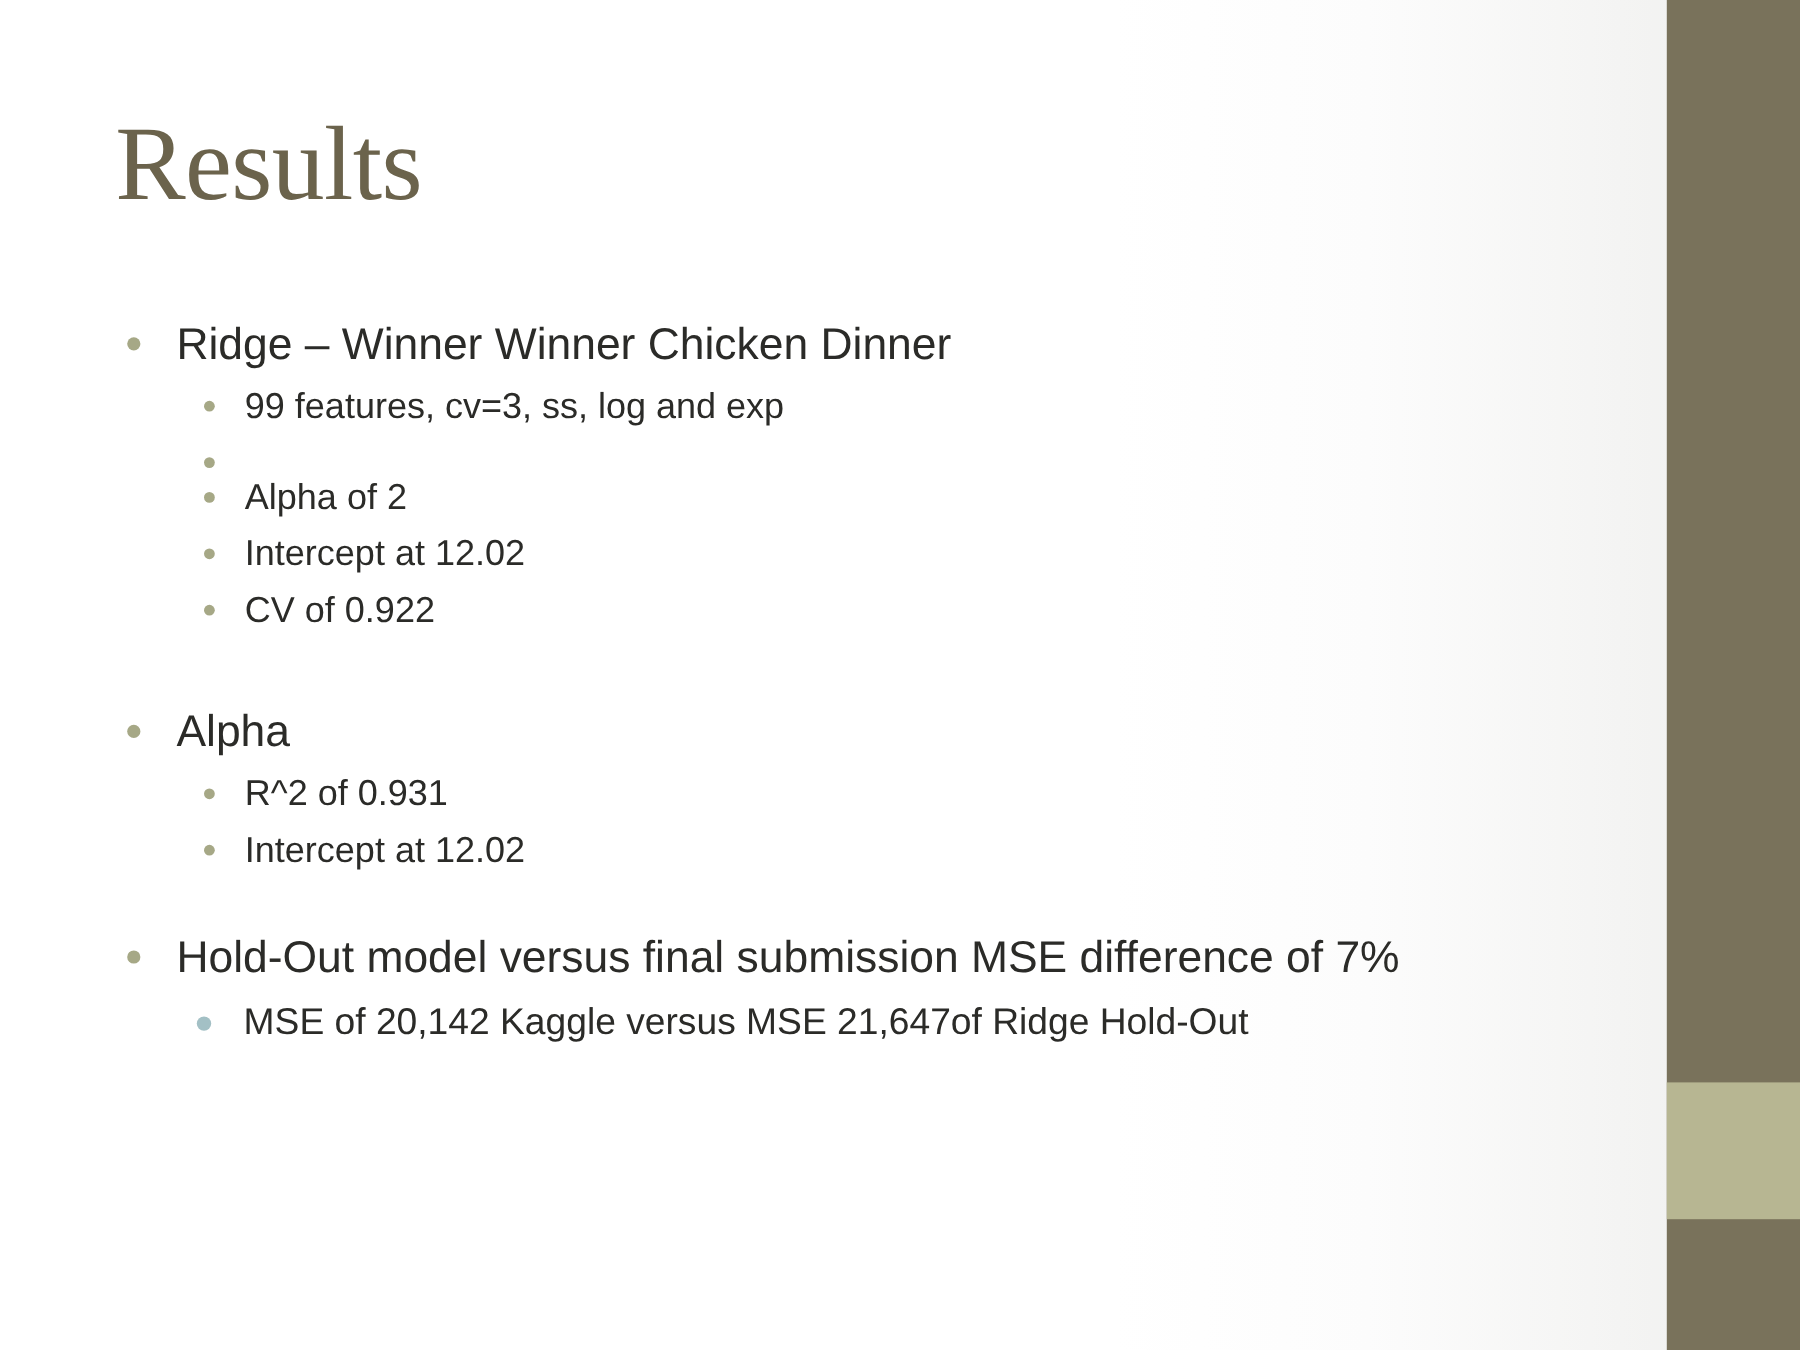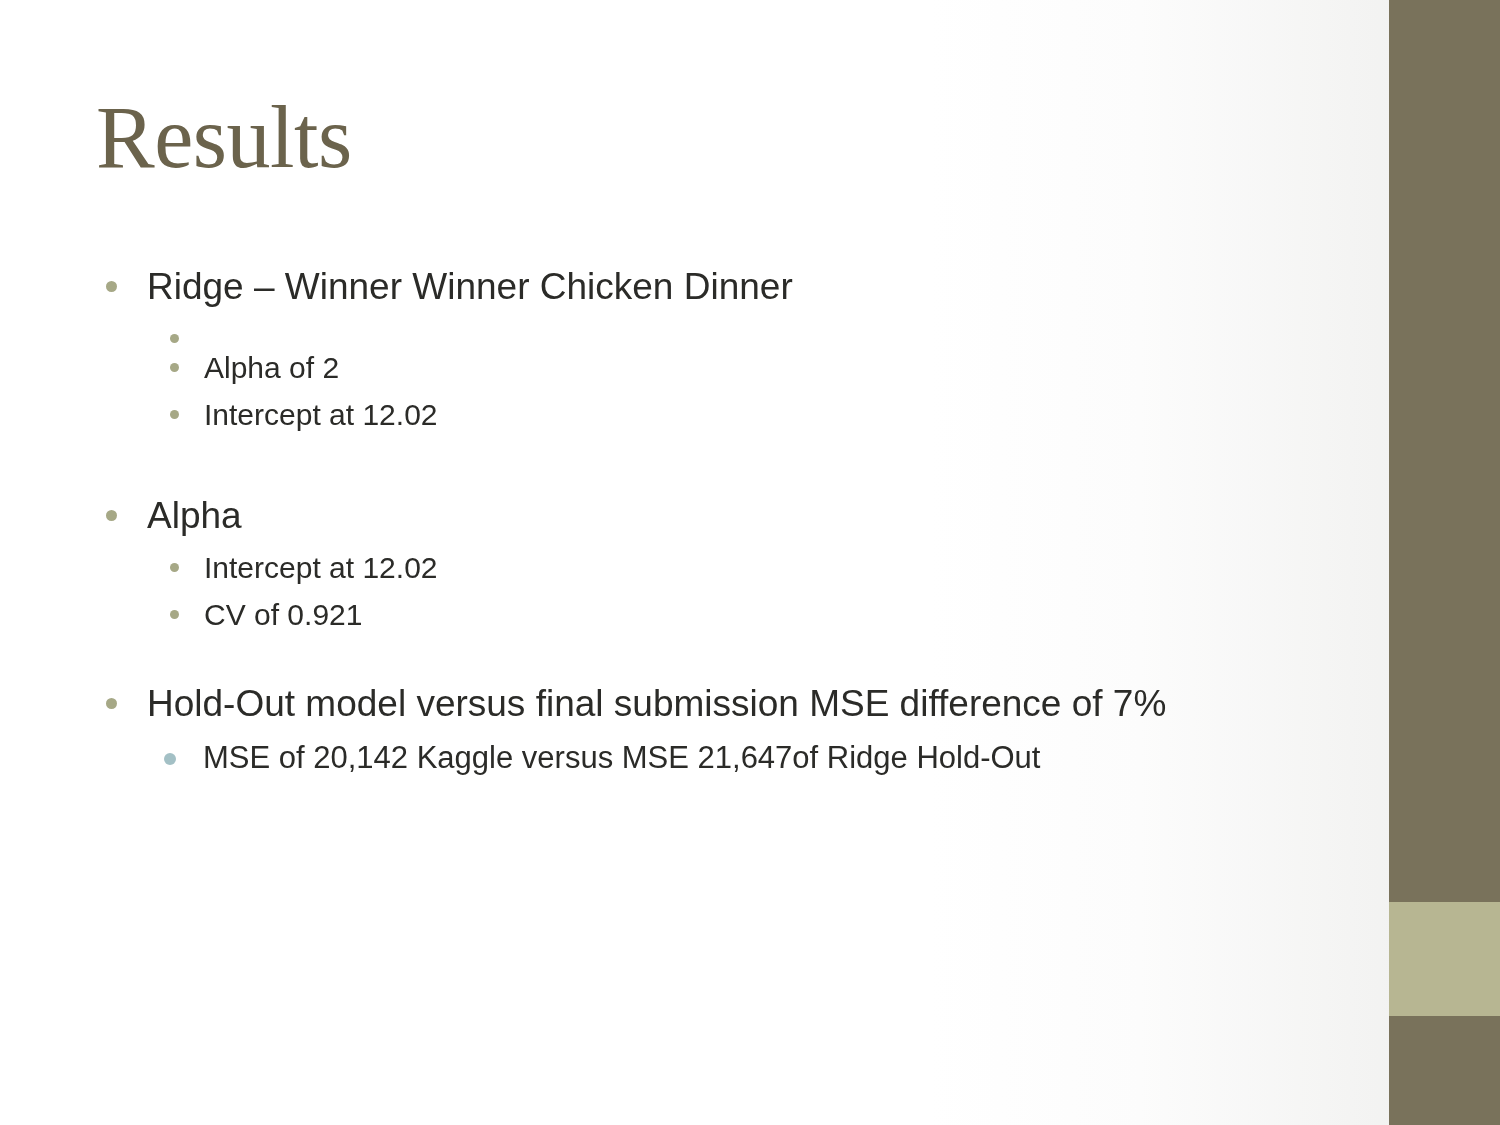--- a/index.html
+++ b/index.html
@@ -148,54 +148,62 @@
 
   <div class="slide-title">Results</div>
 
   <div class="body-area">
 
     <div class="bullet-row lvl1">
       <span class="dot"></span>
       <span class="bullet-text">Ridge – Winner Winner Chicken Dinner</span>
     </div>
 
+    <div class="bullet-row lvl2">
+      <span class="dot"></span>
+      <span class="bullet-text">99 features, cv=3, ss, log and exp</span>
+    </div>
 
     <div class="bullet-row lvl2">
       <span class="dot"></span>
     </div>
 
     <div class="bullet-row lvl2">
       <span class="dot"></span>
       <span class="bullet-text">Alpha of 2</span>
     </div>
 
     <div class="bullet-row lvl2">
       <span class="dot"></span>
       <span class="bullet-text">Intercept at 12.02</span>
     </div>
 
+    <div class="bullet-row lvl2">
+      <span class="dot"></span>
+      <span class="bullet-text">CV of 0.922</span>
+    </div>
 
     <div class="spacer"></div>
 
     <div class="bullet-row lvl1">
       <span class="dot"></span>
       <span class="bullet-text">Alpha</span>
     </div>
 
+    <div class="bullet-row lvl2">
+      <span class="dot"></span>
+      <span class="bullet-text">R^2 of 0.931</span>
+    </div>
 
 
     <div class="bullet-row lvl2">
       <span class="dot"></span>
       <span class="bullet-text">Intercept at 12.02</span>
     </div>
 
-    <div class="bullet-row lvl2">
-      <span class="dot"></span>
-      <span class="bullet-text">CV of 0.921</span>
-    </div>
 
     <div class="spacer-sm"></div>
 
     <div class="bullet-row lvl1">
       <span class="dot"></span>
       <span class="bullet-text">Hold-Out model versus final submission MSE difference of 7%</span>
     </div>
 
     <div class="bullet-row lvl2 big">
       <span class="dot"></span>

